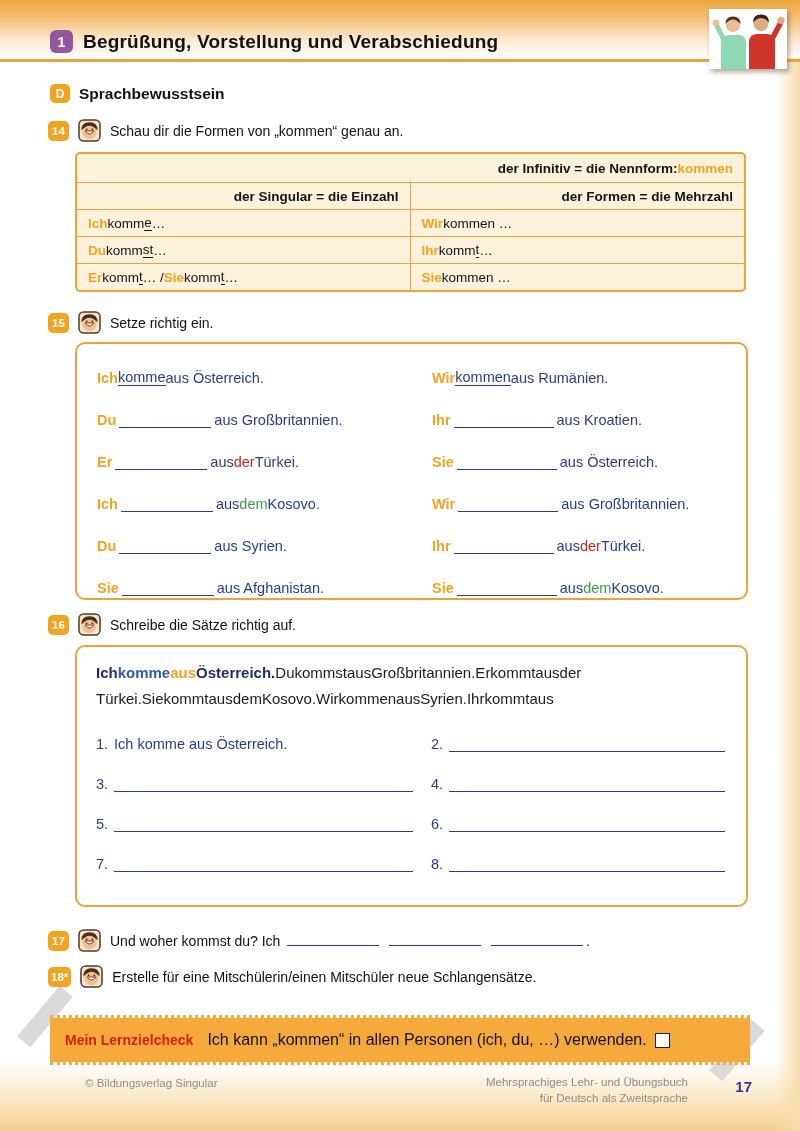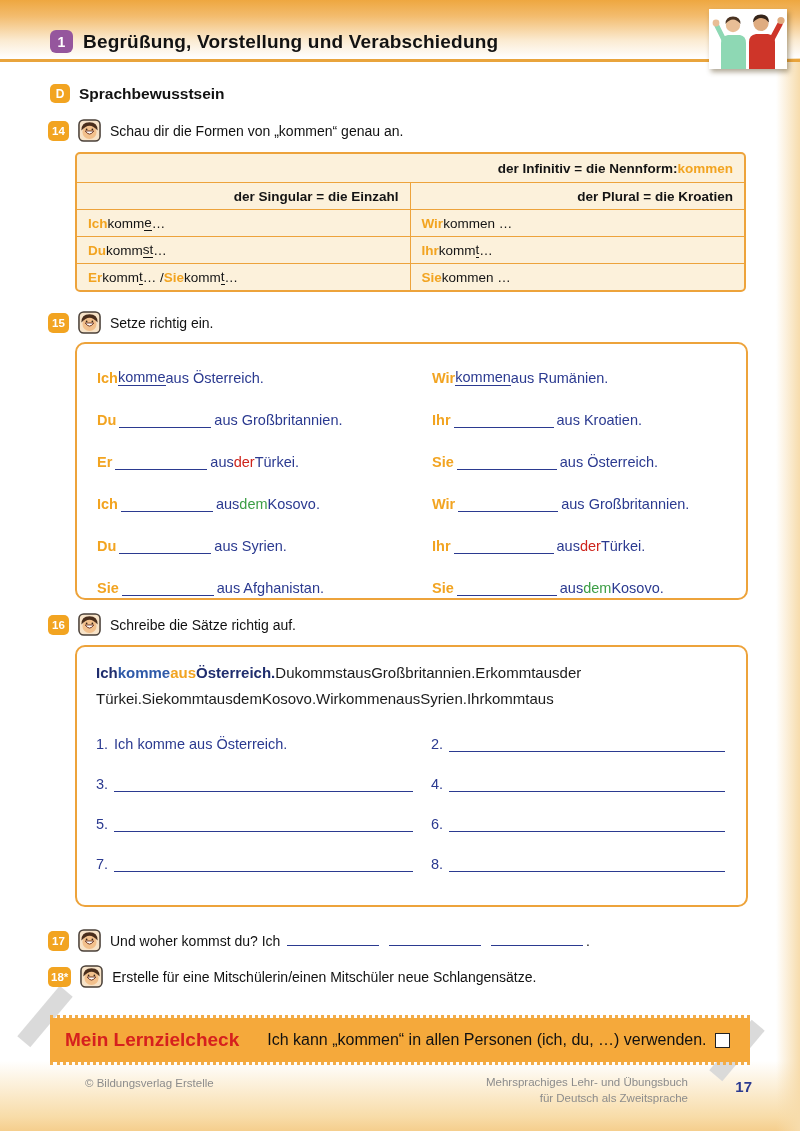--- a/index.html
+++ b/index.html
@@ -84,21 +84,21 @@
   .c-green{color:var(--green)}
   .blank{display:inline-block;border-bottom:1.6px solid var(--blue);height:1em;margin:0 3px;vertical-align:baseline}
 
   
   .tape{position:absolute;width:66px;height:17px;background:#D7D7D7;opacity:.92;z-index:2}
   .tape-l{left:12px;top:1008px;transform:rotate(-50deg)}
   .tape-r{left:704px;top:1042px;transform:rotate(-50deg)}
   .banner{position:absolute;left:50px;top:1015px;width:700px;height:50px;background:var(--banner);
     background-clip:padding-box;border-top:3px dotted #F2AC49;border-bottom:3px dotted #F2AC49;
     display:flex;align-items:center;padding:0 15px;z-index:3}
-  .banner-label{color:var(--bannerred);font-weight:700;font-size:19px;margin-right:28px;white-space:nowrap}
+  .banner-label{color:var(--bannerred);font-weight:700;font-size:14px;margin-right:14px;white-space:nowrap}
   .banner-text{font-size:16px;color:#111}
   .checkbox{width:15px;height:15px;border:1.7px solid #222;background:#fff;margin-left:8px;flex:0 0 auto}
 
   
   .foot-copy{position:absolute;left:85px;top:1077px;font-size:11.5px;color:var(--gray);z-index:3}
   .foot-book{position:absolute;right:112px;top:1074px;text-align:right;font-size:11.5px;
     color:var(--gray);line-height:16px;z-index:3}
   .foot-page{position:absolute;right:48px;top:1078px;font-size:15px;font-weight:700;color:var(--blue);z-index:3}
 </style>
 </head>
@@ -154,21 +154,21 @@
 
   <div class="ktable">
     <div class="krow k-head">
       <div class="kcell kc-full">
           <span class="sb">der Infinitiv = die Nennform: </span>
           <span class="c-orange sb">kommen</span>
         </div>
     </div>
     <div class="krow k-head2">
       <div class="kcell kc-l">der Singular = die Einzahl</div>
-      <div class="kcell kc-r">der Plural = die Kroatien</div>
+      <div class="kcell kc-r">der Formen = die Mehrzahl</div>
     </div>
     <div class="krow">
       <div class="kcell kc-l">
           <span class="c-orange sb">Ich </span>
           <span>komm</span>
           <span class="su">e</span>
           <span> …</span>
         </div>
       <div class="kcell kc-r">
           <span class="c-orange sb">Wir </span>
@@ -373,20 +373,20 @@
 
   <div class="tape tape-l"></div>
   <div class="tape tape-r"></div>
 
   <div class="banner">
     <span class="banner-label">Mein Lernzielcheck</span>
     <span class="banner-text">Ich kann „kommen“ in allen Personen (ich, du, …) verwenden.</span>
     <span class="checkbox"></span>
   </div>
 
-  <div class="foot-copy">© Bildungsverlag Erstelle</div>
+  <div class="foot-copy">© Bildungsverlag Singular</div>
   <div class="foot-book">
     <div>Mehrsprachiges Lehr- und Übungsbuch</div>
     <div>für Deutsch als Zweitsprache</div>
   </div>
   <div class="foot-page">17</div>
 
 </div>
 
 </body></html>

